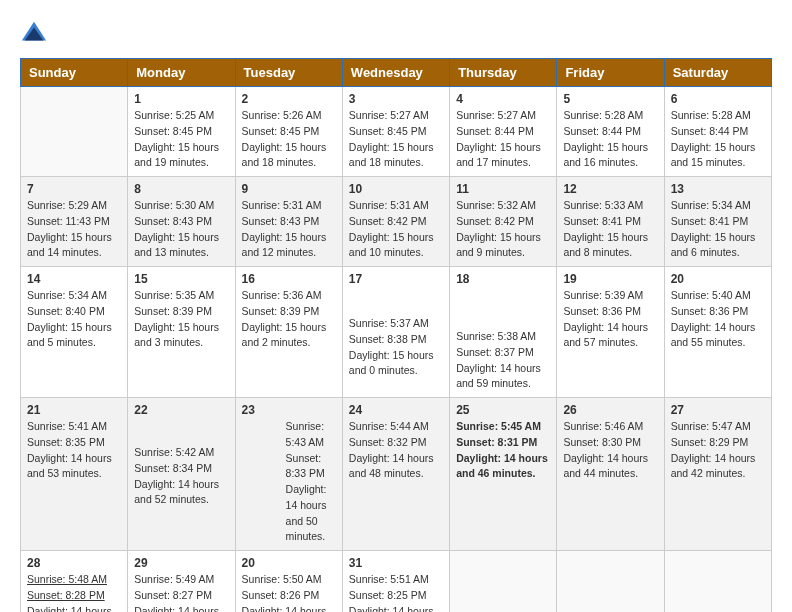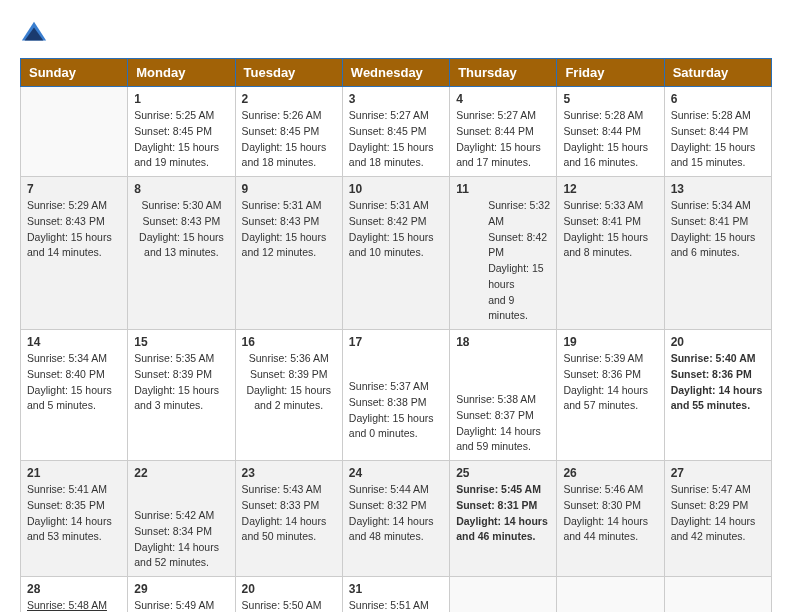--- a/index.html
+++ b/index.html
@@ -153,48 +153,48 @@
           <div class="day-info" style="white-space: pre-line;">Sunrise: 5:28 AM
 Sunset: 8:44 PM
 Daylight: 15 hours
 and 15 minutes.</div>
         </td>
       </tr>
       <tr>
         <td>
           <span class="day-num">7</span>
           <div class="day-info" style="white-space: pre-line;">Sunrise: 5:29 AM
-Sunset: 8:43 PM
+Sunset: 11:43 PM
 Daylight: 15 hours
 and 14 minutes.</div>
         </td>
         <td>
           <span class="day-num">8</span>
-          <div class="day-info" style="white-space: pre-line; text-align: center;">Sunrise: 5:30 AM
+          <div class="day-info" style="white-space: pre-line;">Sunrise: 5:30 AM
 Sunset: 8:43 PM
 Daylight: 15 hours
 and 13 minutes.</div>
         </td>
         <td>
           <span class="day-num">9</span>
           <div class="day-info" style="white-space: pre-line;">Sunrise: 5:31 AM
 Sunset: 8:43 PM
 Daylight: 15 hours
 and 12 minutes.</div>
         </td>
         <td>
           <span class="day-num">10</span>
           <div class="day-info" style="white-space: pre-line;">Sunrise: 5:31 AM
 Sunset: 8:42 PM
 Daylight: 15 hours
 and 10 minutes.</div>
         </td>
         <td>
           <span class="day-num">11</span>
-          <div class="day-info" style="white-space: pre-line; margin-left: 32px;">Sunrise: 5:32 AM
+          <div class="day-info" style="white-space: pre-line;">Sunrise: 5:32 AM
 Sunset: 8:42 PM
 Daylight: 15 hours
 and 9 minutes.</div>
         </td>
         <td>
           <span class="day-num">12</span>
           <div class="day-info" style="white-space: pre-line;">Sunrise: 5:33 AM
 Sunset: 8:41 PM
 Daylight: 15 hours
 and 8 minutes.</div>
@@ -217,21 +217,21 @@
         </td>
         <td>
           <span class="day-num">15</span>
           <div class="day-info" style="white-space: pre-line;">Sunrise: 5:35 AM
 Sunset: 8:39 PM
 Daylight: 15 hours
 and 3 minutes.</div>
         </td>
         <td>
           <span class="day-num">16</span>
-          <div class="day-info" style="white-space: pre-line; text-align: center;">Sunrise: 5:36 AM
+          <div class="day-info" style="white-space: pre-line;">Sunrise: 5:36 AM
 Sunset: 8:39 PM
 Daylight: 15 hours
 and 2 minutes.</div>
         </td>
         <td>
           <span class="day-num">17</span>
           <div class="day-info" style="white-space: pre-line; margin-top: 30px;">Sunrise: 5:37 AM
 Sunset: 8:38 PM
 Daylight: 15 hours
 and 0 minutes.</div>
@@ -245,21 +245,21 @@
         </td>
         <td>
           <span class="day-num">19</span>
           <div class="day-info" style="white-space: pre-line;">Sunrise: 5:39 AM
 Sunset: 8:36 PM
 Daylight: 14 hours
 and 57 minutes.</div>
         </td>
         <td>
           <span class="day-num">20</span>
-          <div class="day-info" style="white-space: pre-line; font-weight: bold;">Sunrise: 5:40 AM
+          <div class="day-info" style="white-space: pre-line;">Sunrise: 5:40 AM
 Sunset: 8:36 PM
 Daylight: 14 hours
 and 55 minutes.</div>
         </td>
       </tr>
       <tr>
         <td>
           <span class="day-num">21</span>
           <div class="day-info" style="white-space: pre-line;">Sunrise: 5:41 AM
 Sunset: 8:35 PM
@@ -268,21 +268,21 @@
         </td>
         <td>
           <span class="day-num">22</span>
           <div class="day-info" style="white-space: pre-line; margin-top: 28px;">Sunrise: 5:42 AM
 Sunset: 8:34 PM
 Daylight: 14 hours
 and 52 minutes.</div>
         </td>
         <td>
           <span class="day-num">23</span>
-          <div class="day-info" style="white-space: pre-line;">Sunrise: 5:43 AM
+          <div class="day-info" style="white-space: pre-line; margin-left: 44px;">Sunrise: 5:43 AM
 Sunset: 8:33 PM
 Daylight: 14 hours
 and 50 minutes.</div>
         </td>
         <td>
           <span class="day-num">24</span>
           <div class="day-info" style="white-space: pre-line;">Sunrise: 5:44 AM
 Sunset: 8:32 PM
 Daylight: 14 hours
 and 48 minutes.</div>

